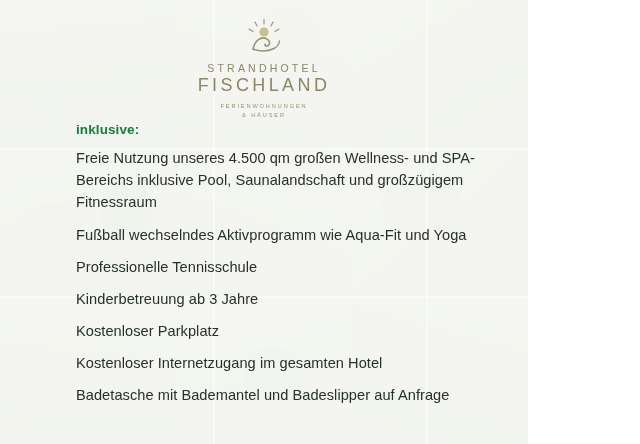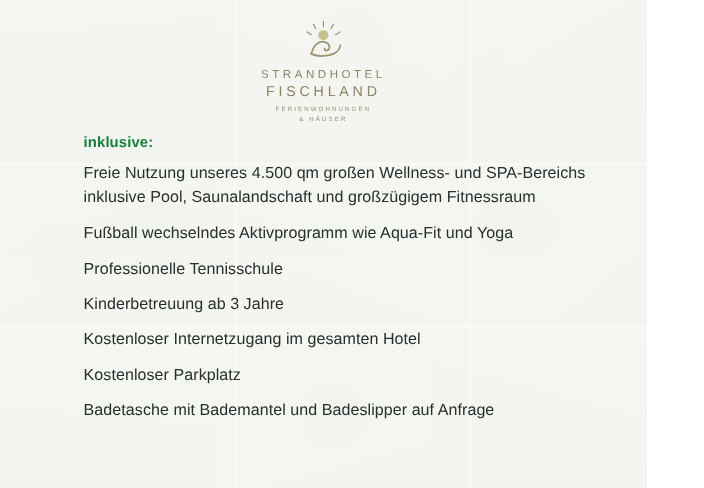--- a/index.html
+++ b/index.html
@@ -9,21 +9,21 @@
   body {
     width: 640px;
     height: 444px;
     overflow: hidden;
     font-family: "Liberation Sans", sans-serif;
     background: #ffffff;
   }
 
   .page {
     position: relative;
-    width: 588px;
+    width: 528px;
     height: 444px;
     overflow: hidden;
     background: #f2f3ec;
   }
 
   
   .collage {
     position: absolute;
     inset: 0;
     display: grid;
@@ -108,21 +108,21 @@
     margin: 0 auto 4px;
     display: block;
   }
   .logo-name1 {
     font-size: 10.5px;
     letter-spacing: 3.2px;
     color: #8c8668;
     font-weight: 400;
   }
   .logo-name2 {
-    font-size: 13px;
+    font-size: 18px;
     letter-spacing: 3.4px;
     color: #8c8668;
     font-weight: 400;
     margin-top: 1px;
   }
   .logo-sub {
     margin-top: 6px;
     font-size: 5.6px;
     letter-spacing: 1.9px;
     color: #96906f;
@@ -206,19 +206,19 @@
     </div>
   </div>
 
   <div class="content">
     <div class="intro">inklusive:</div>
     <ul class="list">
       <li>Freie Nutzung unseres 4.500 qm großen Wellness- und SPA-Bereichs inklusive Pool, Saunalandschaft und großzügigem Fitnessraum</li>
       <li>Fußball wechselndes Aktivprogramm wie Aqua-Fit und Yoga</li>
       <li>Professionelle Tennisschule</li>
       <li>Kinderbetreuung ab 3 Jahre</li>
+      <li>Kostenloser Parkplatz</li>
       <li>Kostenloser Internetzugang im gesamten Hotel</li>
-      <li>Kostenloser Parkplatz</li>
       <li>Badetasche mit Bademantel und Badeslipper auf Anfrage</li>
     </ul>
   </div>
 
 </div>
 
 </body></html>

